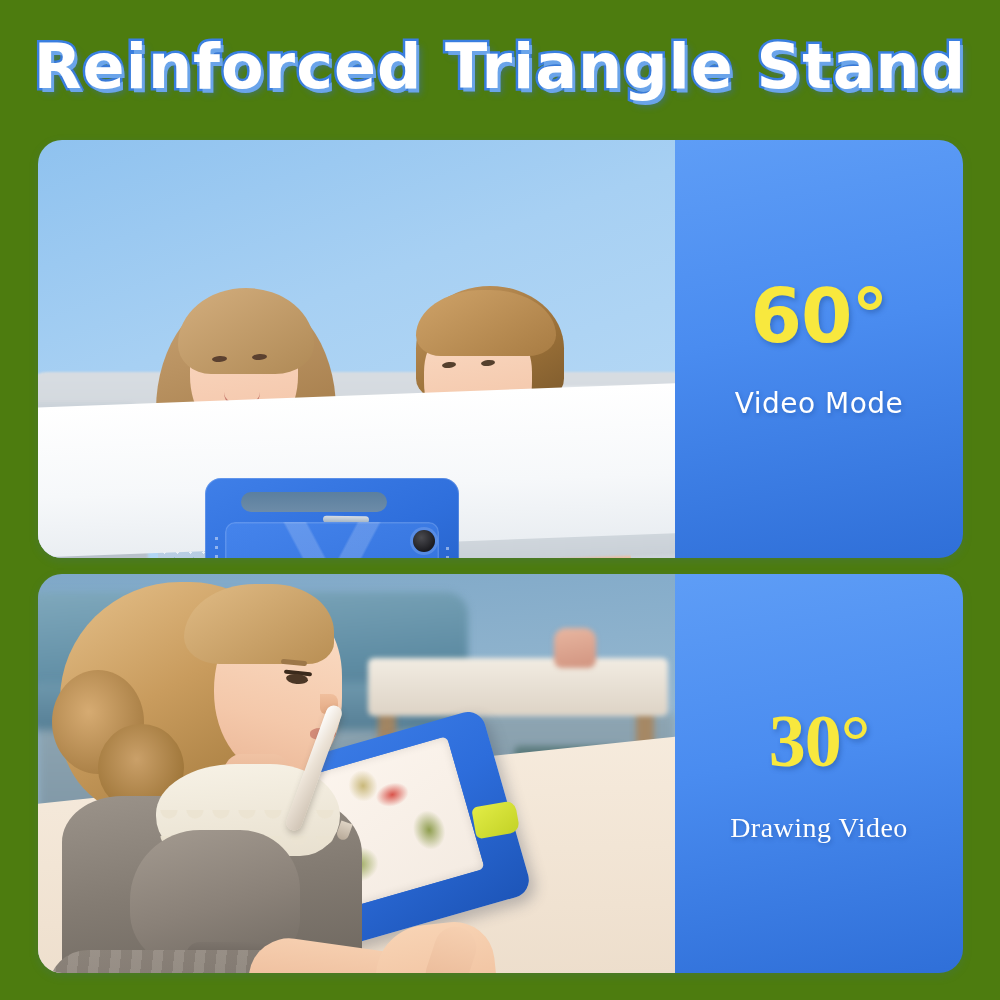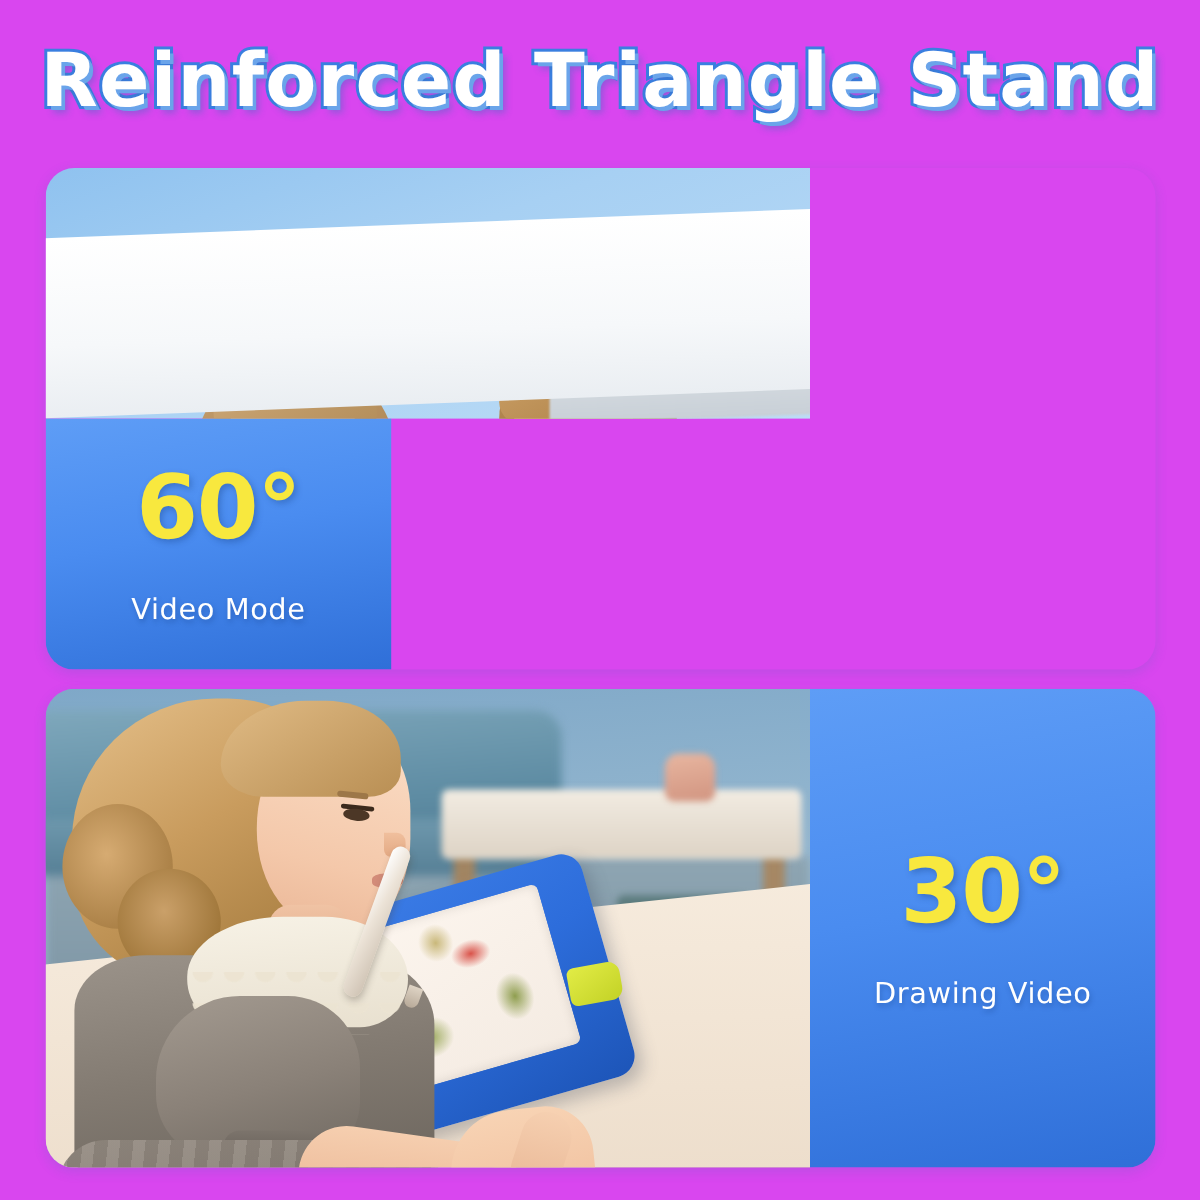--- a/index.html
+++ b/index.html
@@ -6,21 +6,21 @@
 
   html, body {
     width: 1000px; height: 1000px;
     overflow: hidden;
     font-family: "DejaVu Sans", sans-serif;
   }
 
   #page {
     position: relative;
     width: 1000px; height: 1000px;
-    background: #d946ef;
+    background: #4d7c0f;
   }
 
   
   .title-wrap {
     position: absolute;
     left: 0; top: 30px;
     width: 1000px;
     text-align: center;
   }
   .title {
@@ -40,22 +40,22 @@
   
   .card {
     position: absolute;
     left: 38px;
     width: 925px;
     border-radius: 24px;
     overflow: hidden;
     display: flex;
     box-shadow: 0 3px 10px rgba(60,110,180,0.18);
   }
-  #card-video   { top: 140px; height: 418px; flex-direction: column; }
-  #card-drawing { top: 574px; height: 399px; }
+  #card-video   { top: 140px; height: 418px; }
+  #card-drawing { top: 574px; height: 399px; font-family: Liberation Serif, serif; }
 
   .photo {
     position: relative;
     width: 637px;
     height: 100%;
     overflow: hidden;
   }
 
   .info-panel {
     position: relative;
@@ -70,21 +70,21 @@
   .angle {
     font-size: 74px;
     font-weight: bold;
     color: #f8e83e;
     letter-spacing: -1px;
     text-shadow: 2px 3px 5px rgba(20,60,130,0.35);
     line-height: 1;
   }
   .mode-label {
     margin-top: 34px;
-    font-size: 24px;
+    font-size: 28px;
     color: #ffffff;
     letter-spacing: 0.5px;
     text-shadow: 1px 2px 4px rgba(20,60,130,0.35);
   }
 
   
   .p1-wall {
     position: absolute; inset: 0;
     background: linear-gradient(160deg,#8fc2ef 0%, #a7d0f3 40%, #bcdcf6 100%);
   }

